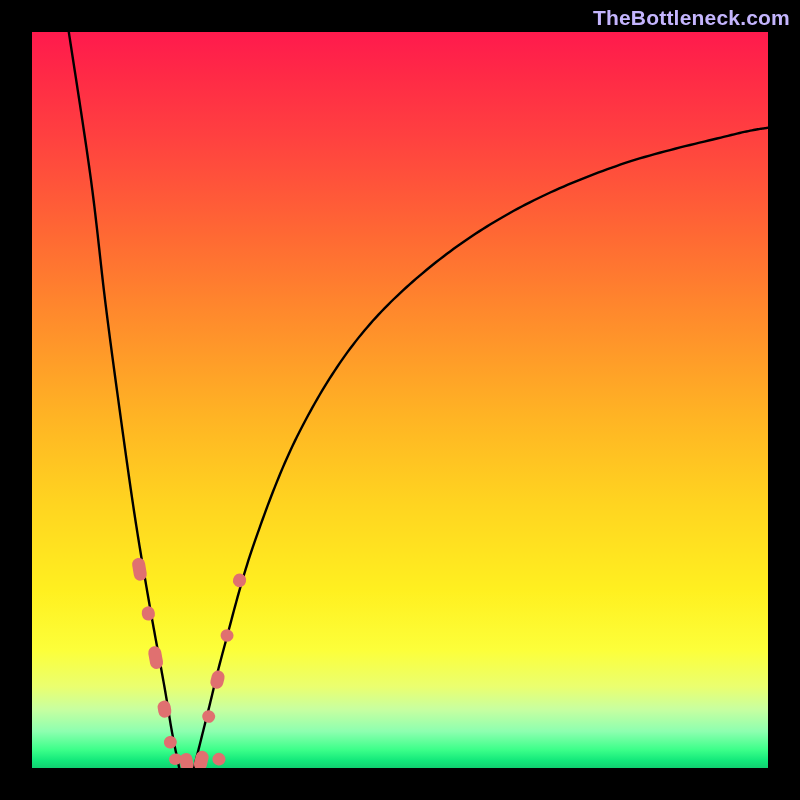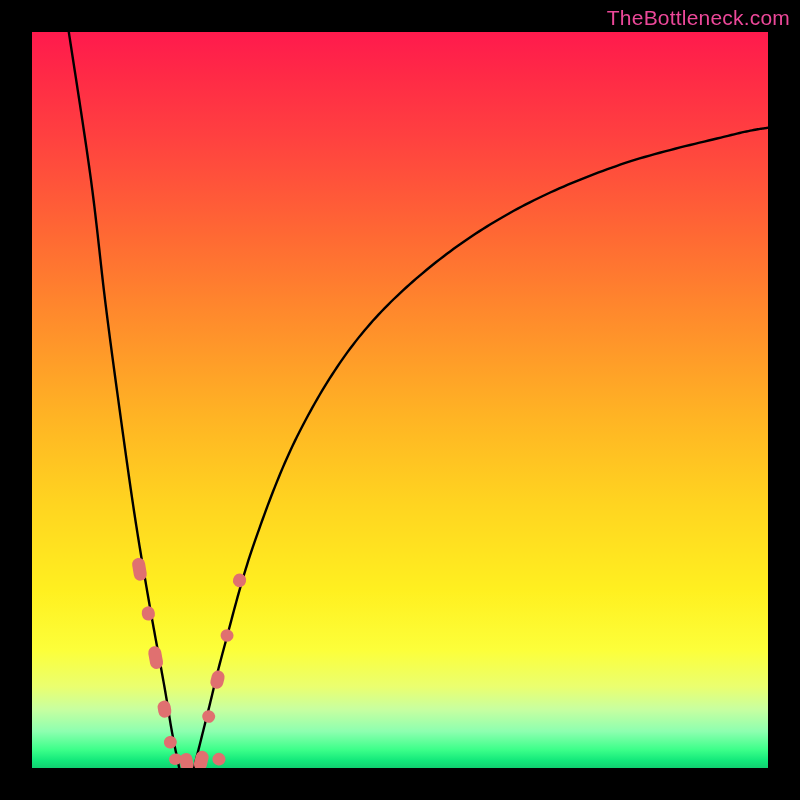--- a/index.html
+++ b/index.html
@@ -43,23 +43,23 @@
       #8effb0 95%,
       #3dff8a 97.5%,
       #12e87a 99%,
       #10d070 100%
     );
   }
   .watermark {
     position: absolute;
     top: 6px;
     right: 10px;
-    color: #ec4899;
+    color: #c4b5fd;
     font-size: 21px;
-    font-weight: 400;
+    font-weight: 700;
     letter-spacing: 0.2px;
     user-select: none;
   }
   svg.curves {
     position: absolute;
     left: 0; top: 0;
     width: 736px; height: 736px;
   }
 </style>
 </head>

